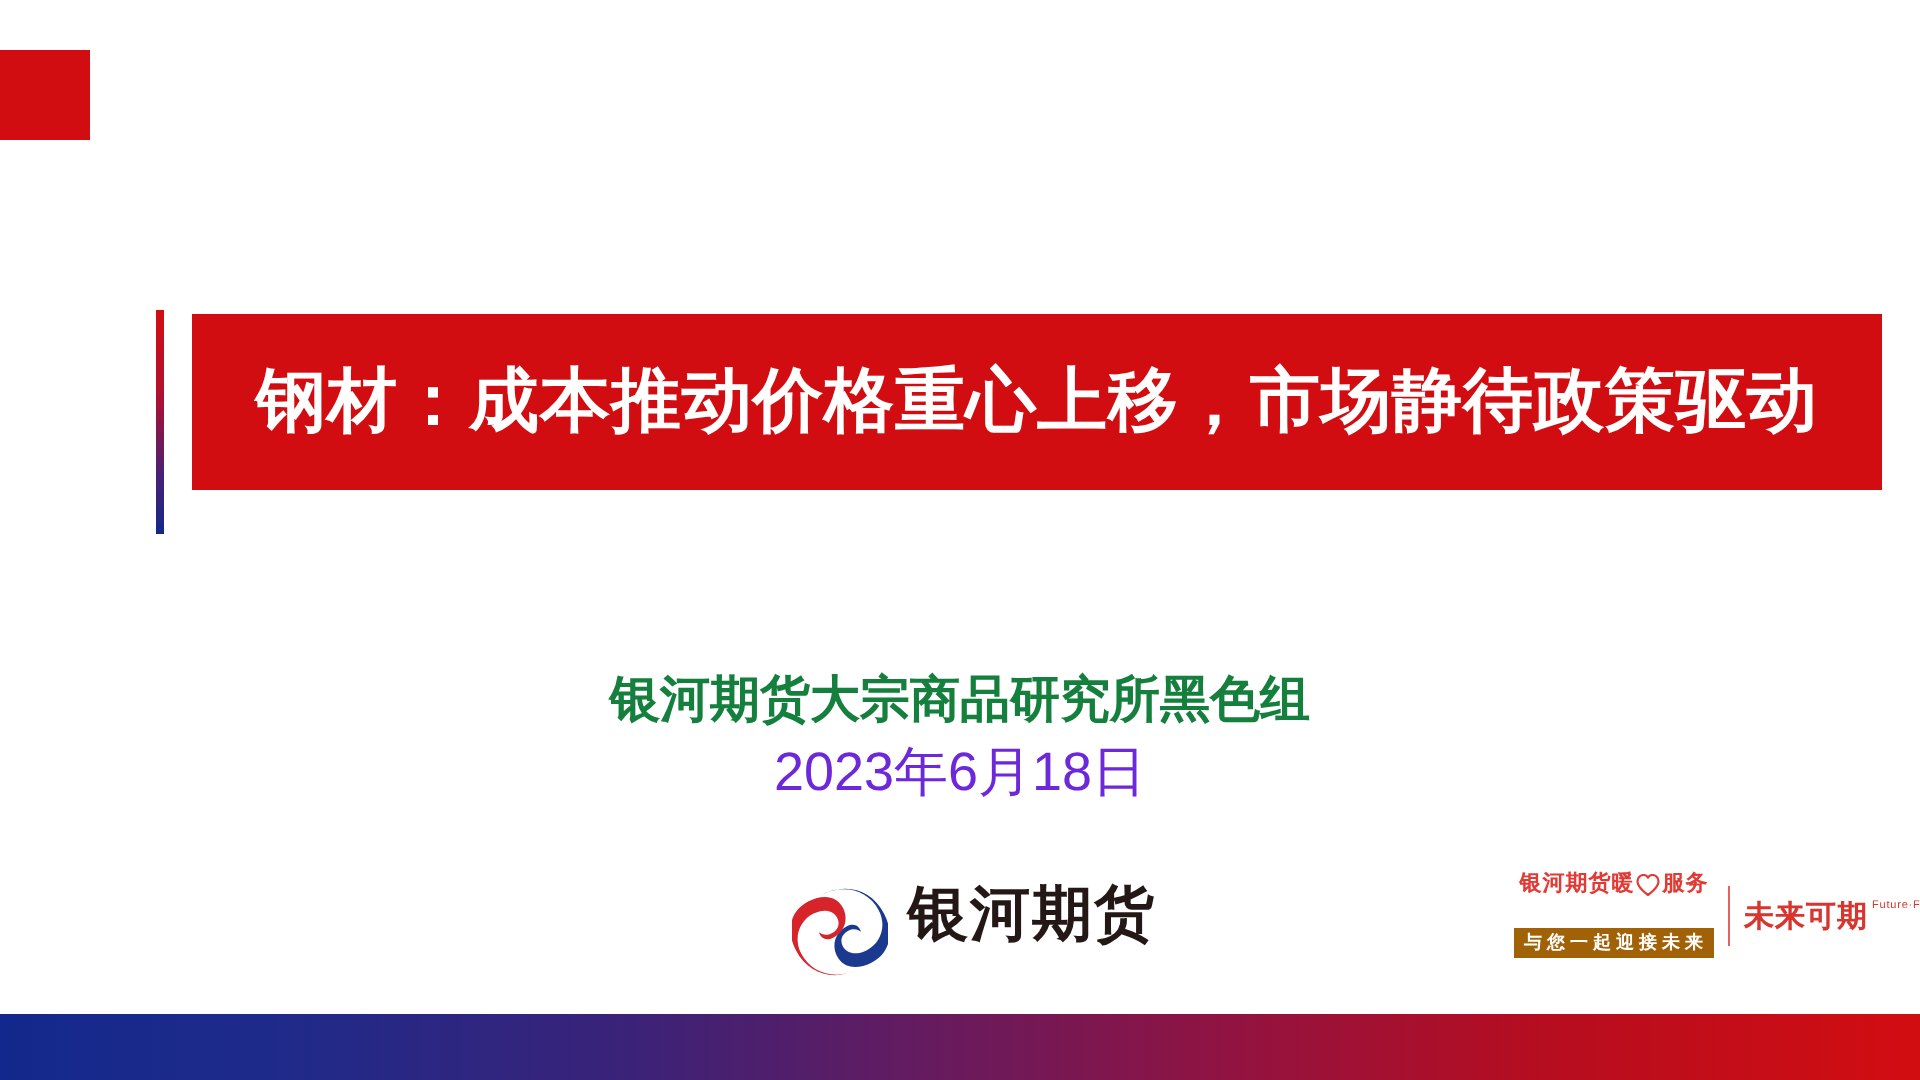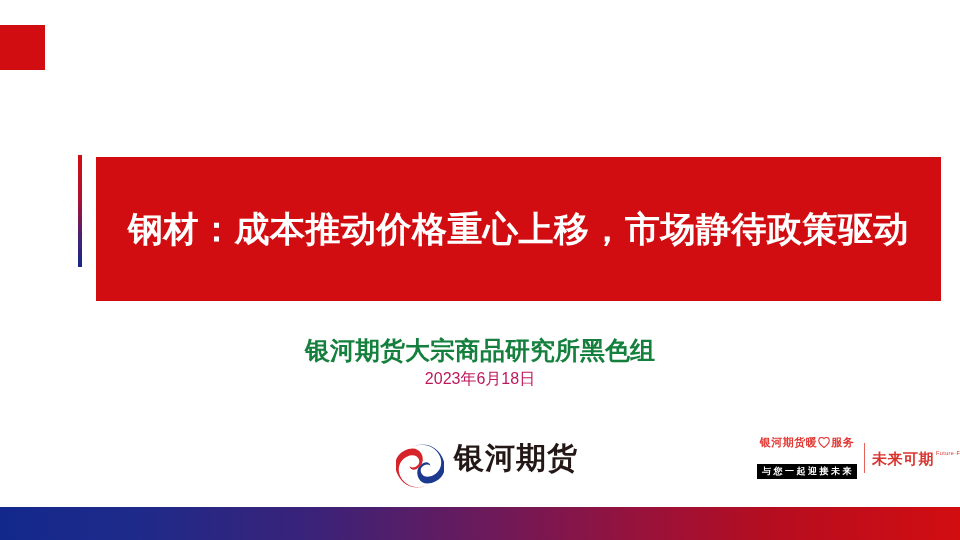--- a/index.html
+++ b/index.html
@@ -39,21 +39,21 @@
     height: 112px;
     background: linear-gradient(to bottom, #d20d11 0%, #b01030 38%, #4d2070 72%, #13288c 100%);
   }
 
   
   .title-banner {
     position: absolute;
     left: 96px;
     top: 157px;
     width: 845px;
-    height: 144px;
+    height: 88px;
     background: #d20d11;
     display: flex;
     align-items: center;
     justify-content: center;
   }
   .title-banner .title-text {
     color: #ffffff;
     font-size: 35px;
     font-weight: bold;
     letter-spacing: 0.5px;
@@ -71,22 +71,22 @@
     text-align: center;
   }
   .subtitle-org {
     color: #15803d;
     font-size: 25px;
     font-weight: bold;
     line-height: 1.28;
     white-space: nowrap;
   }
   .subtitle-date {
-    color: #be185d;
-    font-size: 16px;
+    color: #6d28d9;
+    font-size: 27px;
     font-weight: normal;
     line-height: 1.3;
     margin-top: 3px;
     white-space: nowrap;
   }
 
   
   .logo-lockup {
     position: absolute;
     left: 396px;
@@ -135,21 +135,21 @@
     line-height: 1;
     white-space: nowrap;
   }
   .heart-icon {
     display: inline-block;
     width: 12px;
     height: 11px;
     flex: none;
   }
   .service-slogan-bottom {
-    background: #000000;
+    background: #a16207;
     color: #ffffff;
     font-size: 9px;
     font-weight: bold;
     letter-spacing: 2.5px;
     line-height: 1;
     padding: 3px 3px 3px 5px;
     white-space: nowrap;
   }
   .badge-divider {
     width: 1px;

